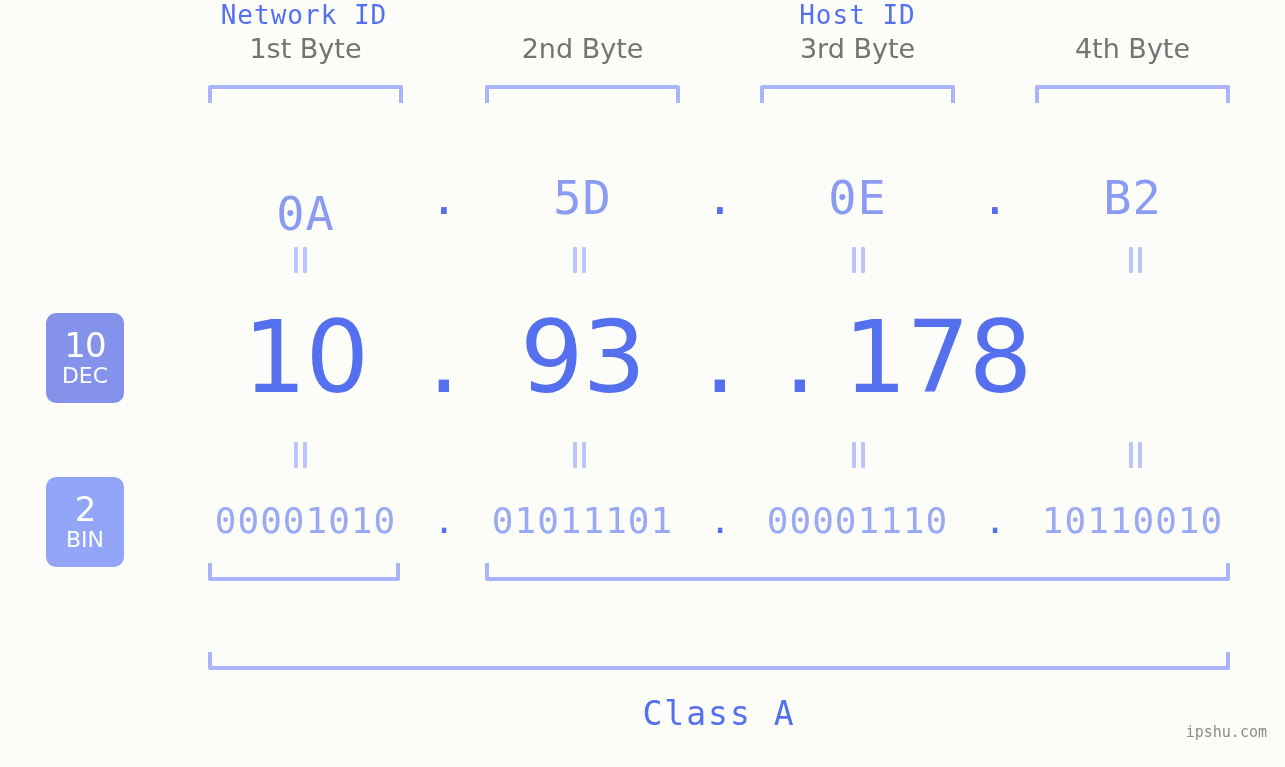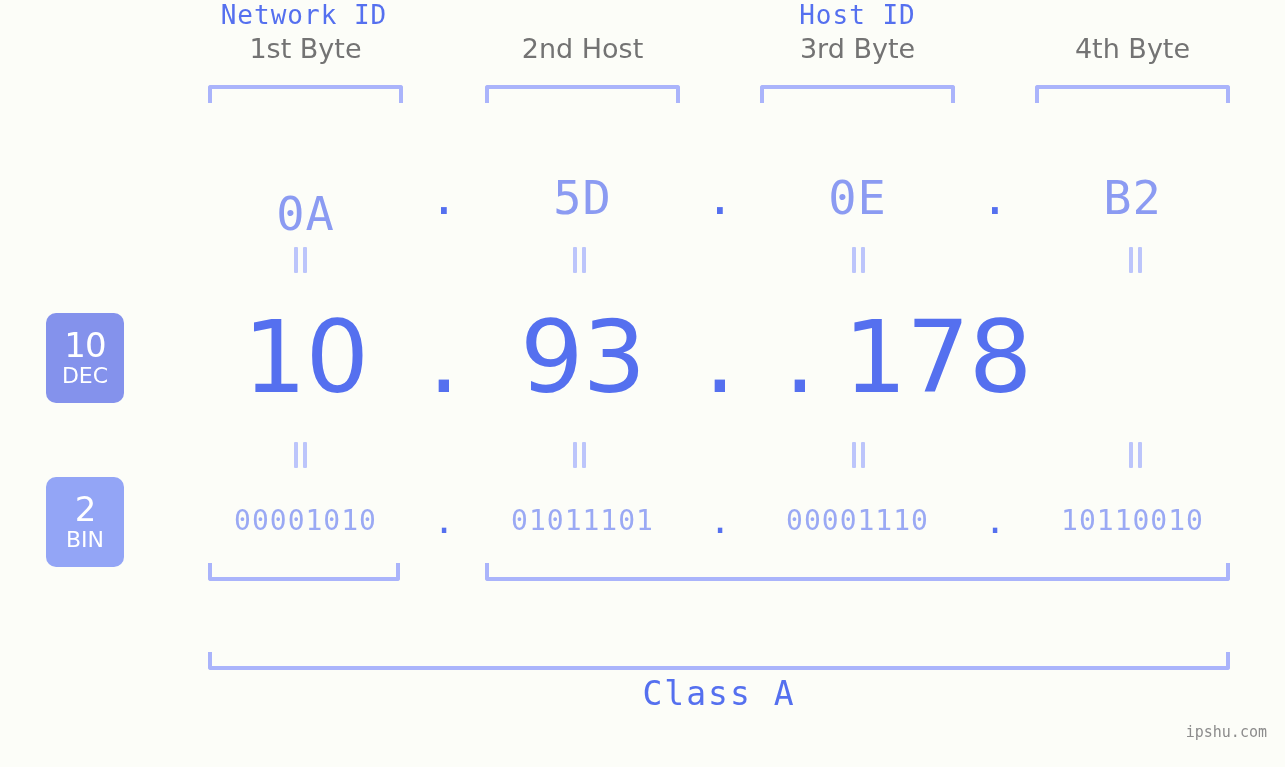--- a/index.html
+++ b/index.html
@@ -133,21 +133,21 @@
     font-family: "DejaVu Sans", sans-serif;
     font-size: 100px;
     color: #5570ef;
     line-height: 110px;
   }
 
   
   #row-bin { top: 490px; height: 60px; }
   #row-bin .cell {
     font-family: "DejaVu Sans Mono", monospace;
-    font-size: 28px;
+    font-size: 36px;
     color: #9aa9f4;
     letter-spacing: 1px;
   }
   #row-bin .dot {
     font-family: "DejaVu Sans Mono", monospace;
     font-size: 36px;
     color: #5570ef;
   }
 
   
@@ -174,21 +174,21 @@
     position: absolute;
     font-family: "DejaVu Sans Mono", monospace;
     font-size: 26px;
     color: #5570ef;
     text-align: center;
     white-space: nowrap;
     letter-spacing: 1px;
   }
   #label-class {
     position: absolute;
-    top: 674px;
+    top: 694px;
     font-family: "DejaVu Sans Mono", monospace;
     font-size: 33px;
     color: #5570ef;
     text-align: center;
     white-space: nowrap;
     letter-spacing: 2px;
   }
 
   
   #watermark {
@@ -200,21 +200,21 @@
     color: #8c8c8c;
     letter-spacing: 0px;
   }
 </style>
 </head>
 <body>
 
 <div id="stage">
 
   <div class="byte-label" style="left:207px;width:197px;">1st Byte</div>
-  <div class="byte-label" style="left:484px;width:197px;">2nd Host</div>
+  <div class="byte-label" style="left:484px;width:197px;">2nd Byte</div>
   <div class="byte-label" style="left:759px;width:197px;">3rd Byte</div>
   <div class="byte-label" style="left:1034px;width:197px;">4th Byte</div>
 
   <div class="bracket-top" style="left:208px;width:195px;"></div>
   <div class="bracket-top" style="left:485px;width:195px;"></div>
   <div class="bracket-top" style="left:760px;width:195px;"></div>
   <div class="bracket-top" style="left:1035px;width:195px;"></div>
 
   <div class="badge" id="badge-dec">
     <div class="num">10</div>

